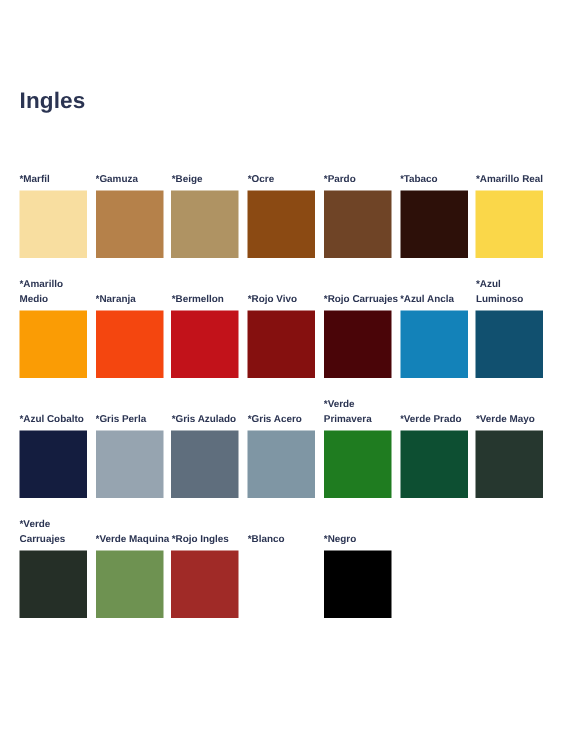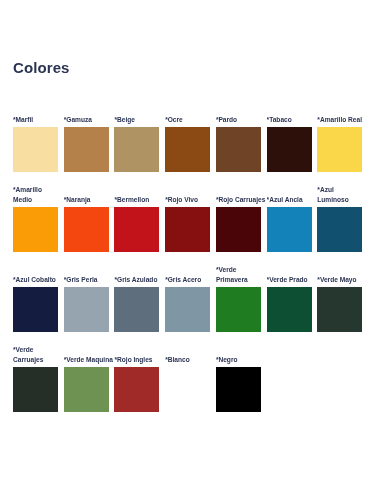--- a/index.html
+++ b/index.html
@@ -71,21 +71,21 @@
     width: 45px;
     height: 45px;
     display: block;
   }
 </style>
 </head>
 <body>
 
 <div class="page">
 
-  <div class="page-title">Colores</div>
+  <div class="page-title">Ingles</div>
 
   <div class="swatch-grid">
       <div class="swatch-row">
         <div class="swatch-cell">
           <div class="swatch-label">*Marfil</div>
           <div class="swatch-chip" style="background: rgb(248, 222, 160);"></div>
         </div>
         <div class="swatch-cell">
           <div class="swatch-label">*Gamuza</div>
           <div class="swatch-chip" style="background: rgb(181, 129, 74);"></div>

